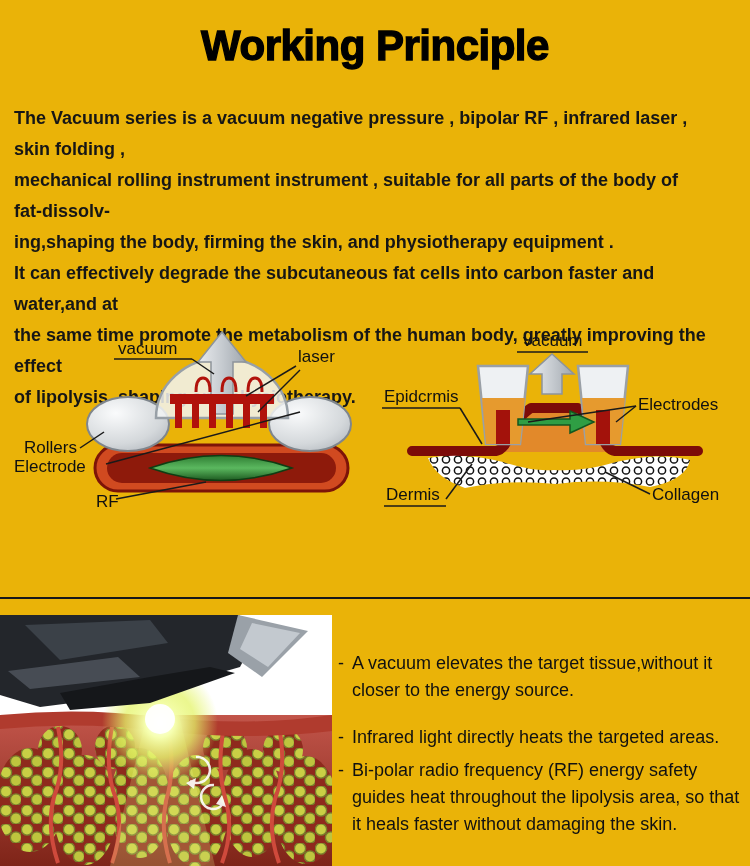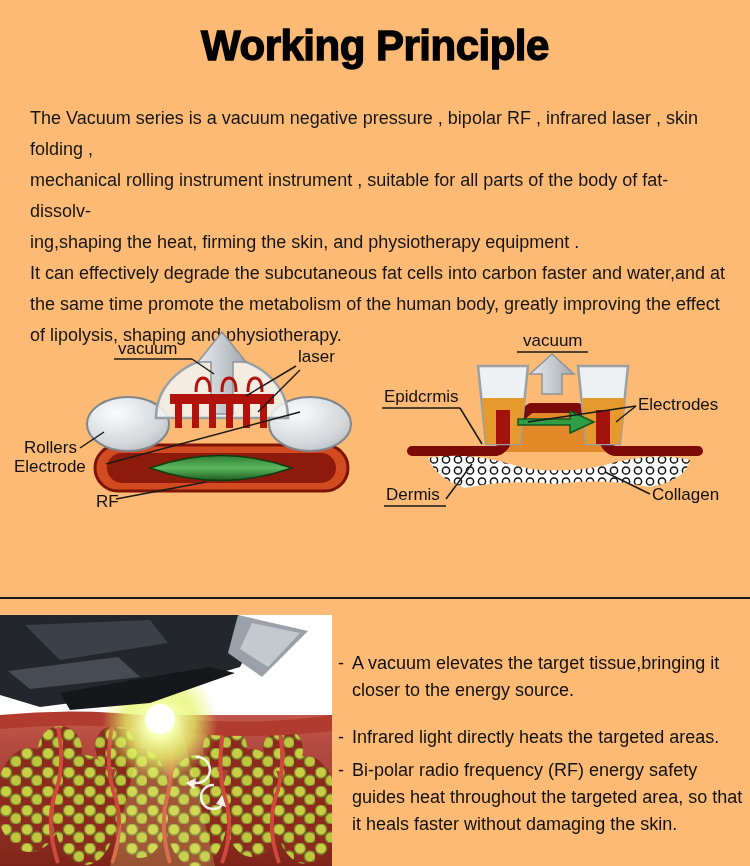--- a/index.html
+++ b/index.html
@@ -1,22 +1,22 @@
 <!DOCTYPE html>
 <html><head>
 <meta charset="utf-8">
 <style>
   html,body{margin:0;padding:0;background:#fff;}
-  .page{position:relative;width:750px;height:866px;background:#fdba74;overflow:hidden;
+  .page{position:relative;width:750px;height:866px;background:#eab308;overflow:hidden;
         font-family:"Liberation Sans",sans-serif;color:#141414;}
   .title{position:absolute;top:22px;left:0;width:100%;text-align:center;
          font-size:42px;font-weight:bold;letter-spacing:-0.5px;color:#000;
          -webkit-text-stroke:1.3px #000;margin:0;}
-  .intro{position:absolute;top:103px;left:30px;width:696px;font-size:18px;
-         line-height:31px;color:#161616;}
+  .intro{position:absolute;top:103px;left:14px;width:696px;font-size:18px;
+         line-height:31px;color:#161616;font-weight:bold;}
   .diag-left{position:absolute;left:10px;top:322px;width:350px;height:205px;}
   .diag-right{position:absolute;left:368px;top:322px;width:365px;height:195px;}
   .dlabel{font-family:"Liberation Sans",sans-serif;font-size:17px;fill:#111;}
   .divider{position:absolute;top:597px;left:0;width:750px;height:0;
            border-top:2px solid #17181a;}
   .photo{position:absolute;left:0;top:615px;width:332px;height:251px;}
   .bullets{position:absolute;left:338px;top:650px;width:406px;font-size:18px;
            line-height:27px;color:#111;}
   .bullet{display:flex;gap:8px;}
   .bullet.b1{margin-bottom:20px;}
@@ -66,21 +66,21 @@
         <stop offset="1" stop-color="#7e2418"></stop>
       </linearGradient>
     </defs>
   </svg>
 
   <h1 class="title">Working Principle</h1>
 
   <div class="intro">
     <div>The Vacuum series is a vacuum negative pressure , bipolar RF , infrared laser , skin folding ,</div>
     <div>mechanical rolling instrument instrument , suitable for all parts of the body of fat-dissolv-</div>
-    <div>ing,shaping the heat, firming the skin, and physiotherapy equipment .</div>
+    <div>ing,shaping the body, firming the skin, and physiotherapy equipment .</div>
     <div>It can effectively degrade the subcutaneous fat cells into carbon faster and water,and at</div>
     <div>the same time promote the metabolism of the human body, greatly improving the effect</div>
     <div>of lipolysis, shaping and physiotherapy.</div>
   </div>
 
   <svg class="diag-left" viewBox="0 0 350 205">
 
     <g>
       <rect x="85" y="123" width="253" height="46" rx="23" fill="#d14a20" stroke="#7d1408" stroke-width="3"></rect>
       <rect x="97" y="131" width="229" height="30" rx="15" fill="#8e1a0b"></rect>
@@ -207,25 +207,25 @@
       <path d="M196,142 a13,13 0 1 1 -6,24"></path>
       <polygon points="186,168 196,163 194,174" fill="#ffffff" stroke="none"></polygon>
       <path d="M214,170 a12,12 0 1 0 8,20"></path>
       <polygon points="226,192 216,189 222,180" fill="#ffffff" stroke="none"></polygon>
     </g>
   </svg>
 
   <div class="bullets">
     <div class="bullet b1">
       <span class="dash">-</span>
-      <span class="btext">A vacuum elevates the target tissue,bringing it closer to the energy source.</span>
+      <span class="btext">A vacuum elevates the target tissue,without it closer to the energy source.</span>
     </div>
     <div class="bullet b2">
       <span class="dash">-</span>
       <span class="btext">Infrared light directly heats the targeted areas.</span>
     </div>
     <div class="bullet b3">
       <span class="dash">-</span>
-      <span class="btext">Bi-polar radio frequency (RF) energy safety guides heat throughout the targeted area, so that it heals faster without damaging the skin.</span>
+      <span class="btext">Bi-polar radio frequency (RF) energy safety guides heat throughout the lipolysis area, so that it heals faster without damaging the skin.</span>
     </div>
   </div>
 
 </div>
 
 </body></html>

